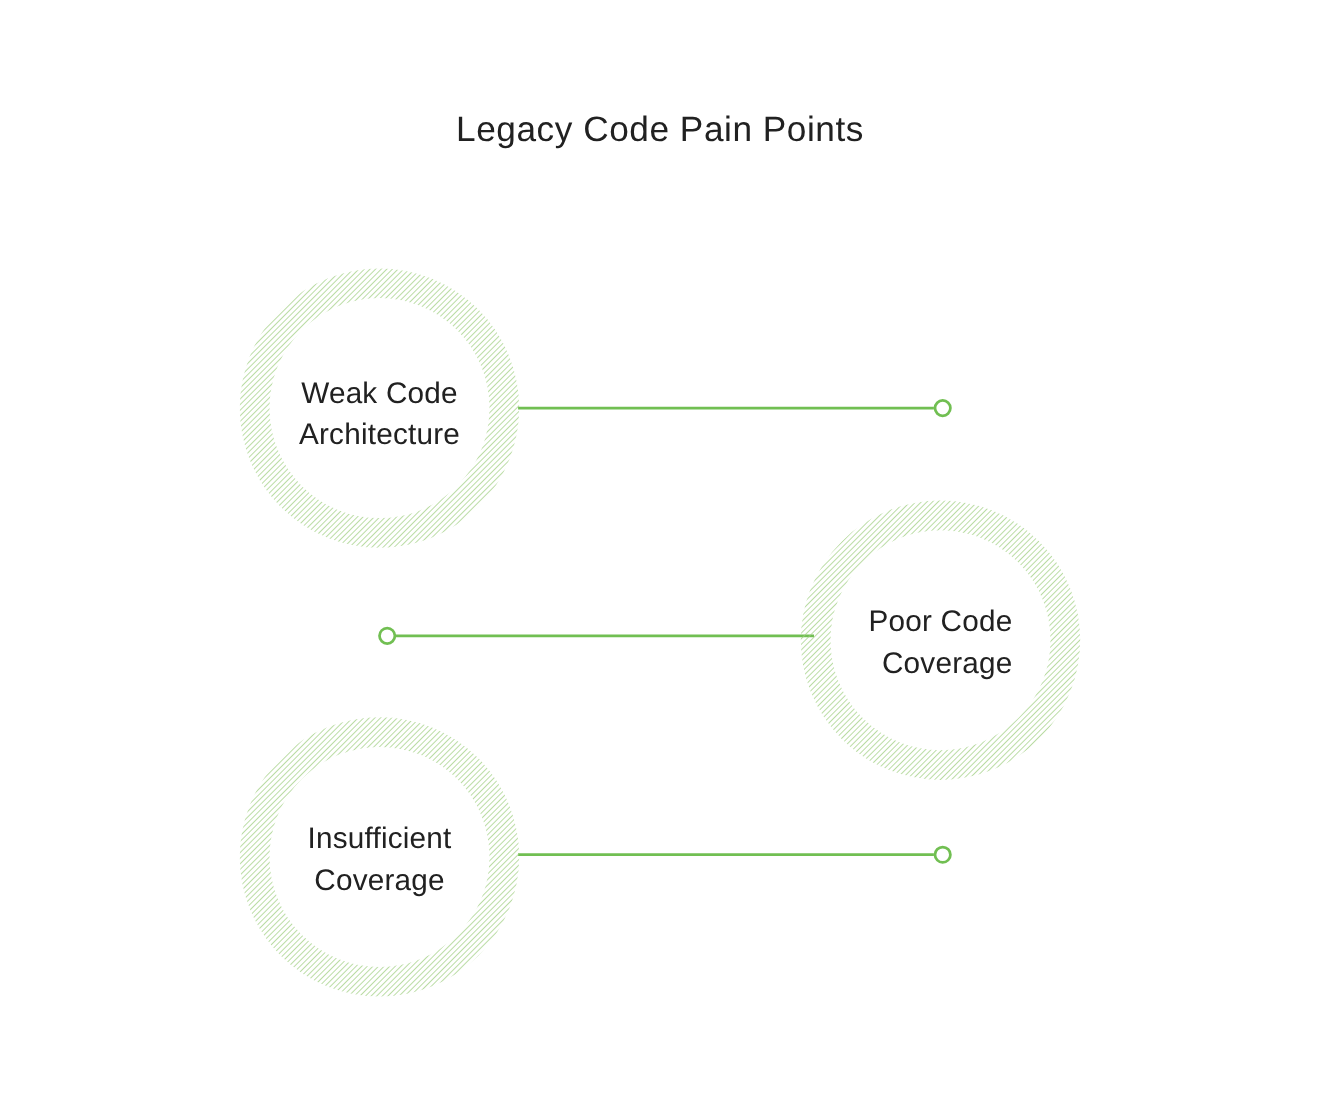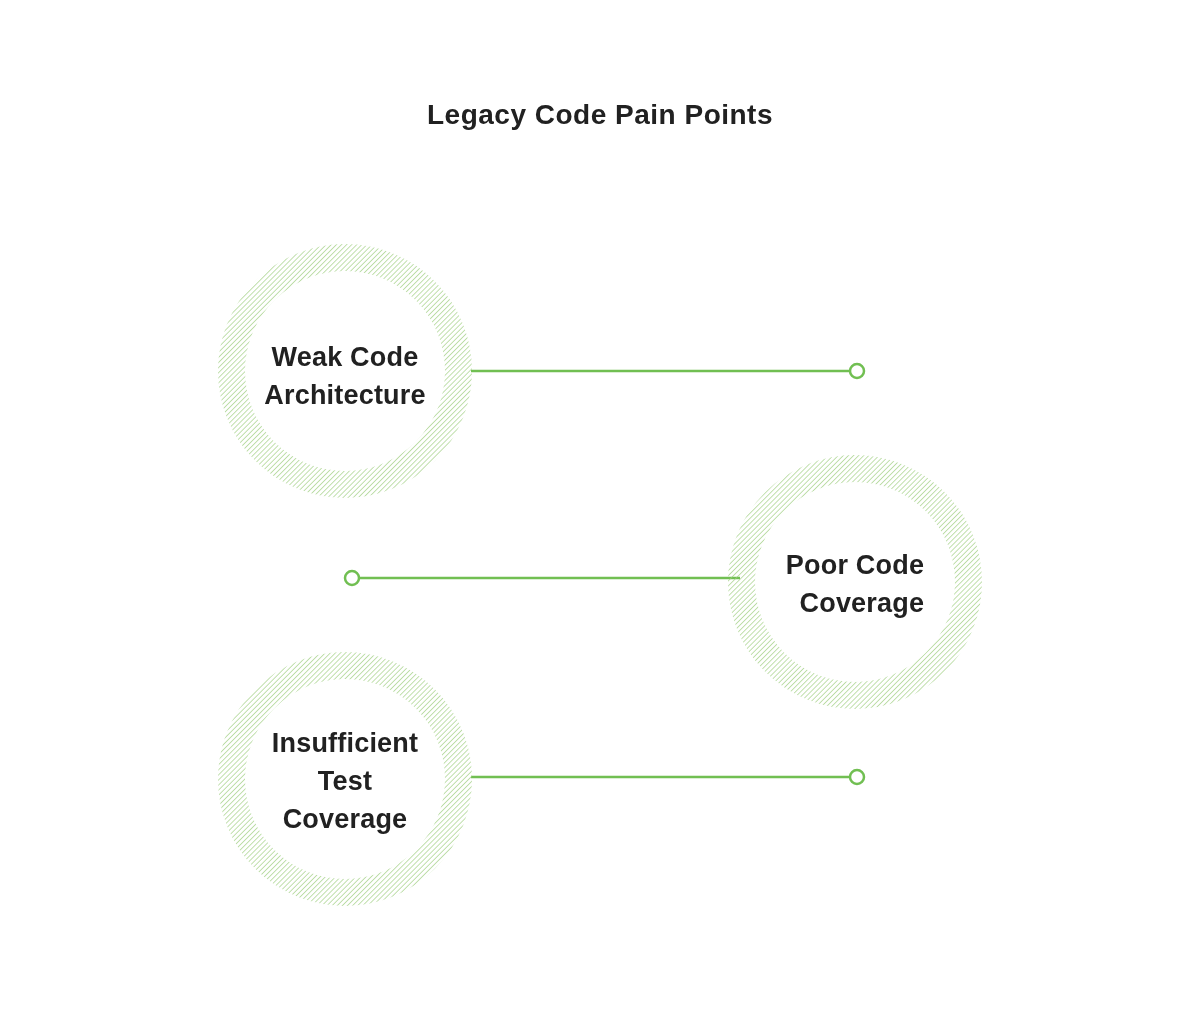--- a/index.html
+++ b/index.html
@@ -15,34 +15,34 @@
     font-family:"Liberation Sans", sans-serif;
     position:relative;
     overflow:hidden;
   }
   .canvas{position:absolute;inset:0;}
   .title{
     position:absolute;
     left:0;right:0;top:99px;
     margin:0;
     text-align:center;
-    font-size:28px;
-    font-weight:700;
+    font-size:32px;
+    font-weight:400;
     letter-spacing:0.5px;
     color:var(--text);
   }
   svg.diagram{position:absolute;left:0;top:0;}
   .node-label{
     position:absolute;
     transform:translate(-50%,-50%);
     text-align:center;
     color:var(--text);
     font-size:27px;
     line-height:38px;
-    font-weight:700;
+    font-weight:400;
     letter-spacing:0.2px;
     white-space:nowrap;
   }
   .label-1{left:345px;top:376px;}
   .label-2{left:855px;top:584px;text-align:right;}
   .label-3{left:345px;top:781px;}
 </style>
 </head>
 <body>
 
@@ -76,17 +76,16 @@
     <div>Architecture</div>
   </div>
 
   <div class="node-label label-2">
     <div>Poor Code</div>
     <div>Coverage</div>
   </div>
 
   <div class="node-label label-3">
     <div>Insufficient</div>
-    <div>Test</div>
     <div>Coverage</div>
   </div>
 
 </div>
 
 </body></html>

